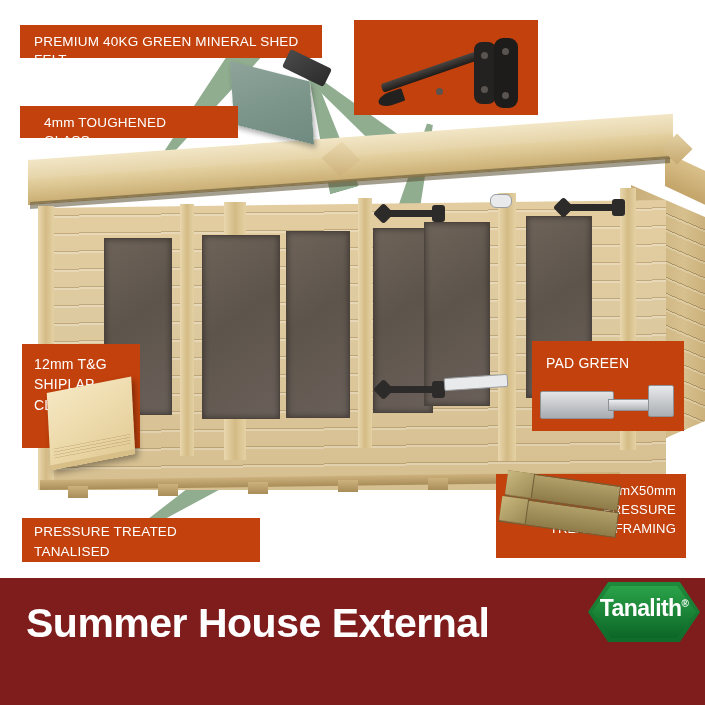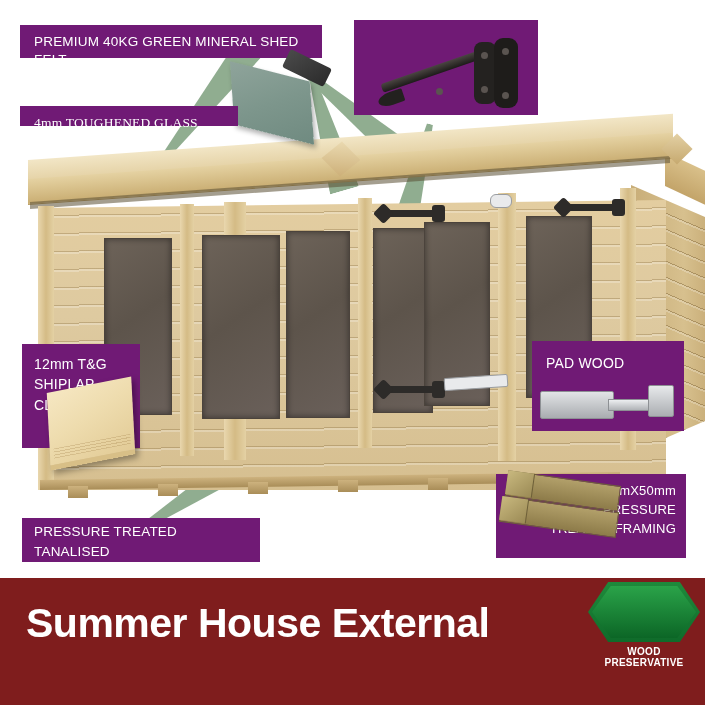--- a/index.html
+++ b/index.html
@@ -93,21 +93,21 @@
     background:#2d2b29;border-radius:3px;transform:rotate(45deg);}
   .hinge:after{content:"";position:absolute;right:-3px;top:-5px;width:13px;height:17px;
     background:#2d2b29;border-radius:3px;}
   .latch{position:absolute;background:#e9eaec;border:1px solid #9a9da1;border-radius:2px;}
 
   
   .bearer{position:absolute;background:linear-gradient(to bottom,#cdb27e,#a98d58);}
 
   
   .callout{
-    position:absolute;background:#701a75;color:#ffffff;
+    position:absolute;background:#c2410c;color:#ffffff;
     font-family:"Liberation Sans",sans-serif;
     letter-spacing:.2px;line-height:1.3;box-sizing:border-box;
   }
 
   
   #felt-roll{position:absolute;left:232px;top:58px;width:96px;height:78px;}
   #felt-sheet{position:absolute;left:0;top:14px;width:80px;height:62px;
     background:linear-gradient(150deg,#8fa49b 0%,#7d968c 50%,#6f8a80 100%);
     transform:skewY(18deg) rotate(-4deg);box-shadow:2px 3px 5px rgba(0,0,0,.3);}
   #felt-core{position:absolute;left:52px;top:0px;width:46px;height:20px;
@@ -254,33 +254,33 @@
       <div id="oh-tip"></div>
       <div id="oh-plate"></div>
       <div id="oh-plate2"></div>
       <div class="oh-stud" style="left:103px;top:12px;"></div>
       <div class="oh-stud" style="left:103px;top:46px;"></div>
       <div class="oh-stud" style="left:124px;top:8px;"></div>
       <div class="oh-stud" style="left:124px;top:52px;"></div>
       <div class="oh-stud" style="left:58px;top:48px;"></div>
     </div>
 
-    <div class="callout" style="left:20px;top:106px;width:218px;height:20px;padding:8px 14px;font-size:13.5px;font-family:Liberation Serif, serif;">
+    <div class="callout" style="left:20px;top:106px;width:218px;height:32px;padding:8px 24px;font-size:13.5px;">
       <span>4mm TOUGHENED GLASS</span>
     </div>
 
     <div class="callout" style="left:22px;top:344px;width:118px;height:104px;padding:10px 12px;font-size:14px;line-height:1.45;">
       <div>12mm T&amp;G</div>
       <div>SHIPLAP</div>
       <div>CLADDING</div>
     </div>
     <div id="board-sample"></div>
 
     <div class="callout" style="left:532px;top:341px;width:152px;height:90px;padding:12px 14px;font-size:14px;line-height:1.5;">
-      <div>PAD WOOD</div>
+      <div>PAD GREEN</div>
     </div>
     <div id="padbolt">
       <div id="pb-plate"></div>
       <div id="pb-rod"></div>
       <div id="pb-keep"></div>
     </div>
 
     <div class="callout" style="left:22px;top:518px;width:238px;height:44px;padding:4px 12px;font-size:13.5px;line-height:1.45;">
       <div>PRESSURE TREATED TANALISED</div>
       <div>TIMBER MATERIAL THROUGHOUT.</div>
@@ -302,16 +302,18 @@
 
   </div>
 
   <div id="footer">
     <div id="footer-title">Summer House External</div>
   </div>
 
   <div id="logo">
     <div id="logo-hex"></div>
     <div id="logo-hex-inner"></div>
-    <div id="logo-sub">WOOD PRESERVATIVE</div>
+    <div id="logo-text">
+      <span>Tanalith</span><sup>®</sup>
+    </div>
   </div>
 
 </div>
 
 </body></html>

